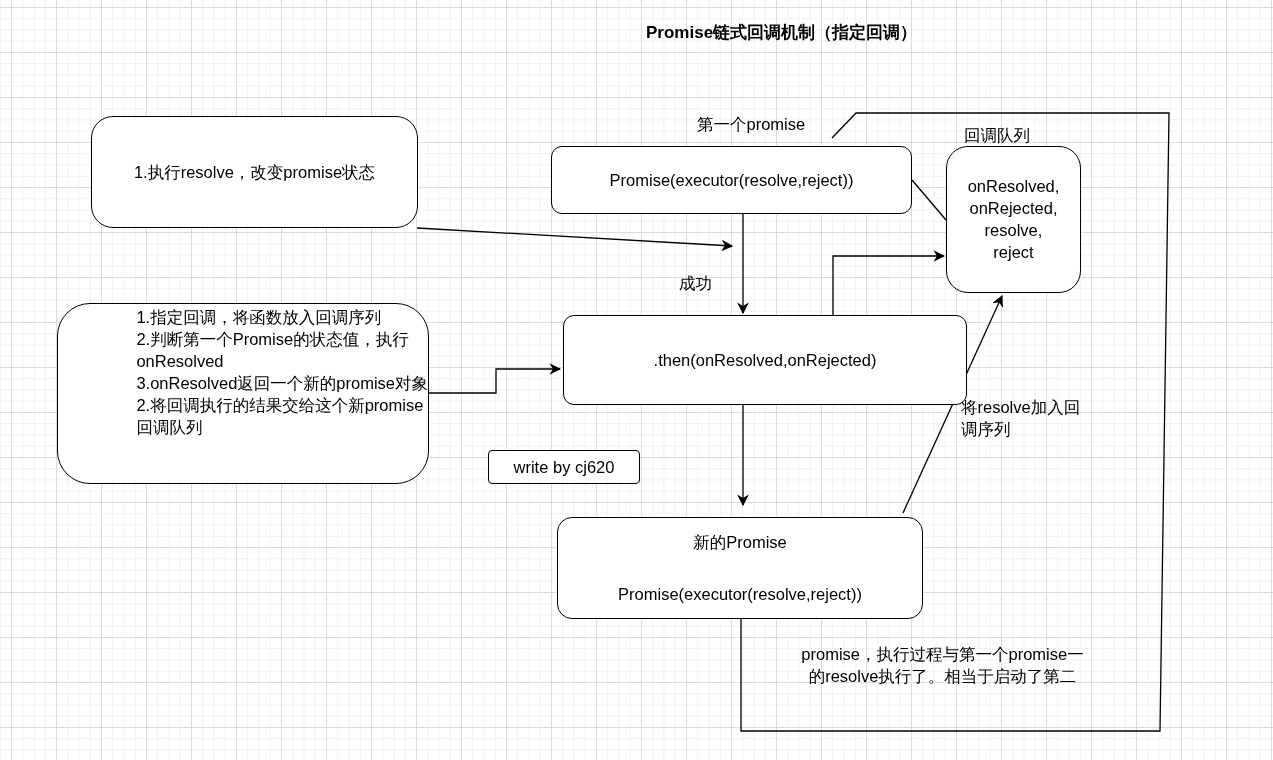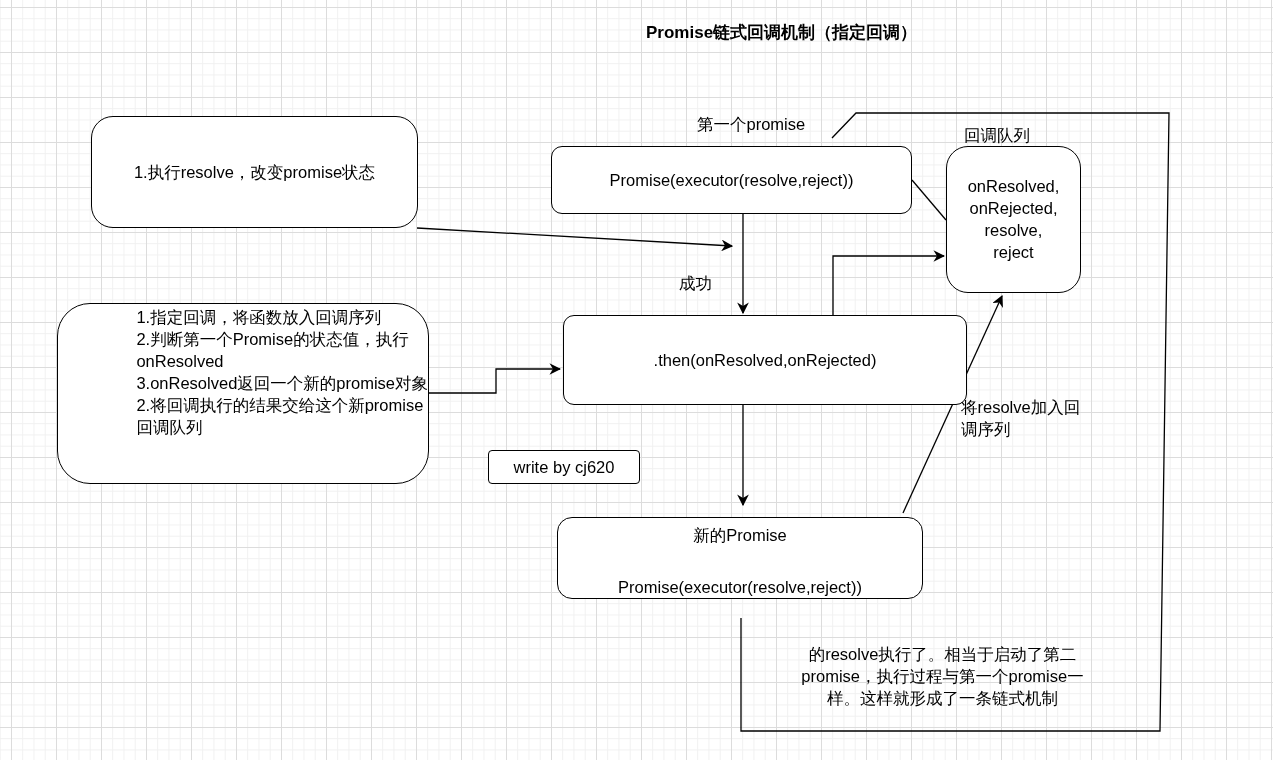--- a/index.html
+++ b/index.html
@@ -99,22 +99,21 @@
 
 <div class="lbl" style="left:961px; top:396px; width:140px;">
   <div>将resolve加入回</div>
   <div>调序列</div>
 </div>
 
 <div class="node" style="left:462px; top:450px; width:152px; height:34px; border-radius:4px;margin-left:26px;">
   <span>write by cj620</span>
 </div>
 
-<div class="node" style="left:557px; top:517px; width:366px; height:82px; border-radius:15px; flex-direction:column; justify-content:flex-end; padding-top:0px;">
+<div class="node" style="left:557px; top:517px; width:366px; height:102px; border-radius:15px; flex-direction:column; justify-content:center; padding-top:0px;">
   <div style="margin-top:0px;">新的Promise</div>
   <div style="margin-top:30px;">Promise(executor(resolve,reject))</div>
 </div>
 
 <div class="lbl" style="left:770px; top:643px; width:345px; text-align:center;">
+  <div>promise，执行过程与第一个promise一</div>
   <div>的resolve执行了。相当于启动了第二</div>
-  <div>promise，执行过程与第一个promise一</div>
-  <div>样。这样就形成了一条链式机制</div>
 </div>
 
 </body></html>

